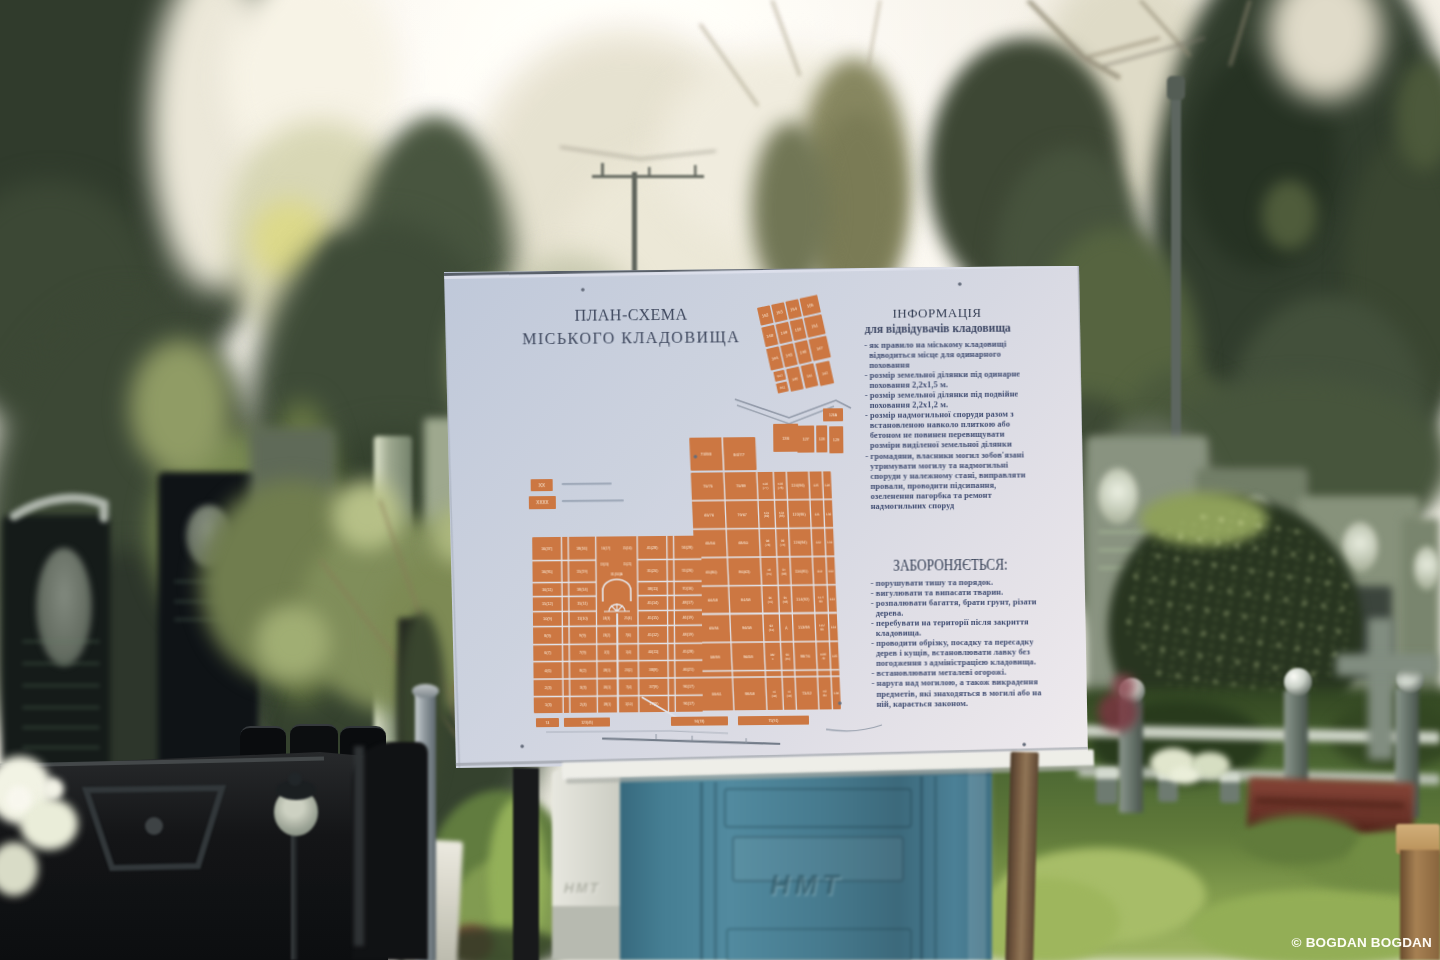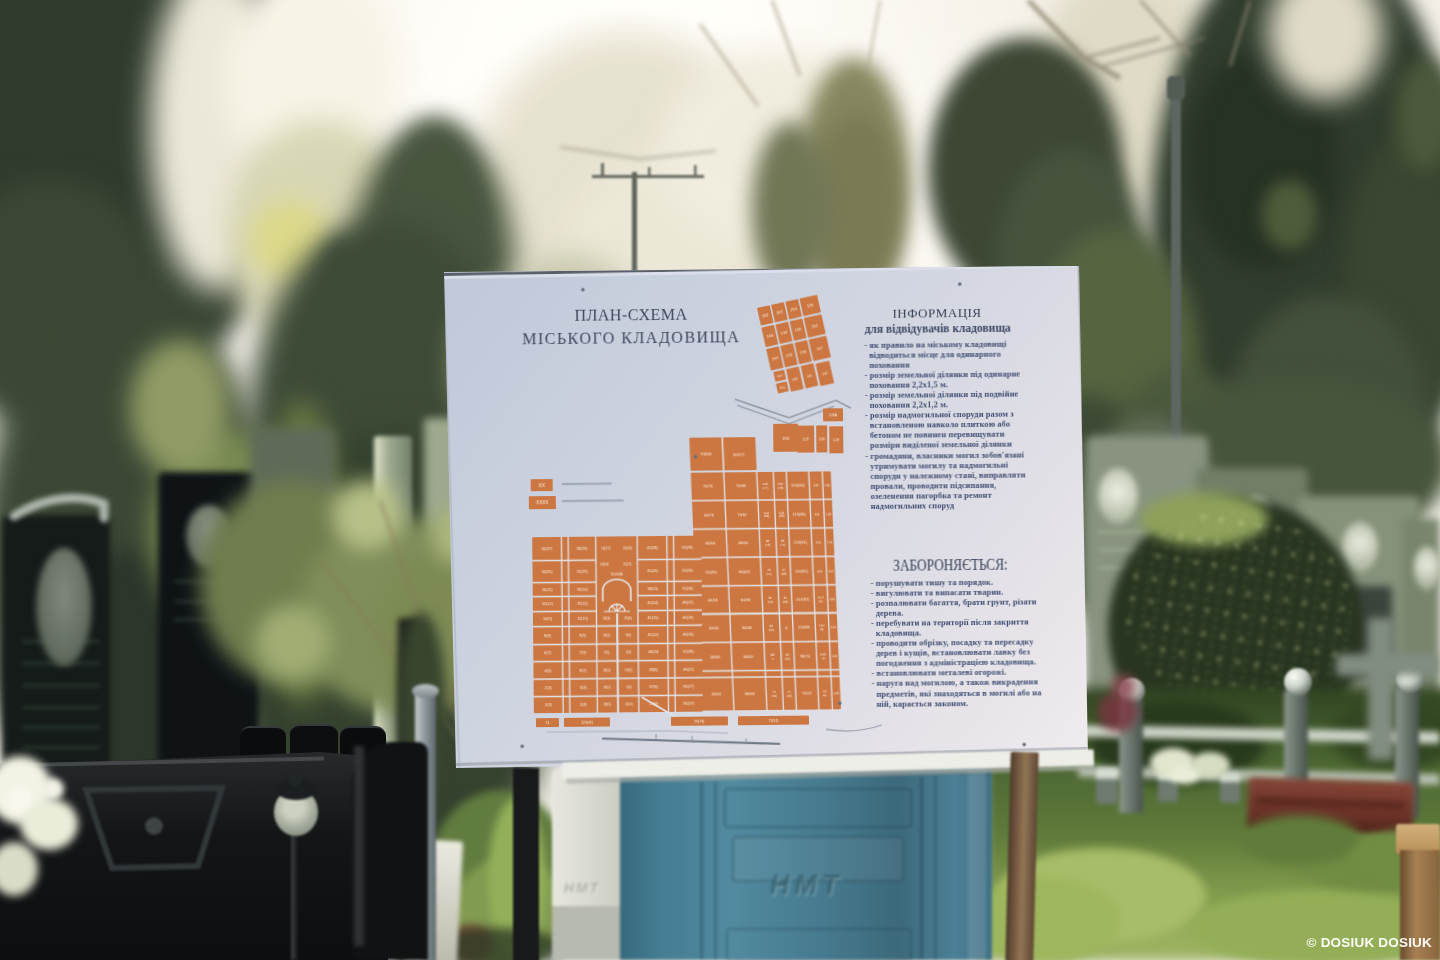--- a/index.html
+++ b/index.html
@@ -501,14 +501,14 @@
     </div>
     <div class="a" style="left:291px;top:834px;width:7px;height:126px;background:linear-gradient(90deg,#3a4044,#14181a);filter:blur(1px);border-radius:0;opacity:1;"></div>
     <div class="a" style="left:274px;top:788px;width:44px;height:48px;background:radial-gradient(circle at 45% 40%, #c9cfc2 25%, #99a396 60%, #6e786f);filter:blur(1px);border-radius:50%;opacity:1;"></div>
     <div class="a" style="left:276px;top:780px;width:40px;height:20px;background:#1a1f22;filter:blur(1px);border-radius:50%;opacity:1;"></div>
     <div class="a" style="left:288px;top:772px;width:14px;height:14px;background:#20262a;filter:blur(1px);border-radius:50%;opacity:1;"></div>
     <div class="a" style="left:-12px;top:756px;width:64px;height:68px;background:#eef1e4;filter:blur(4px);border-radius:50%;opacity:1;"></div>
     <div class="a" style="left:20px;top:798px;width:58px;height:52px;background:#e6ebd8;filter:blur(4px);border-radius:50%;opacity:1;"></div>
     <div class="a" style="left:-10px;top:842px;width:48px;height:54px;background:#d5dac6;filter:blur(4px);border-radius:50%;opacity:1;"></div>
     <div class="a" style="left:6px;top:786px;width:26px;height:26px;background:#f4f5ee;filter:blur(3px);border-radius:50%;opacity:1;"></div>
     <div class="a" style="left:42px;top:778px;width:22px;height:22px;background:#eef0e6;filter:blur(3px);border-radius:50%;opacity:1;"></div>
-<div class="a" style="right:8px;top:935px;font:bold 13.5px 'Liberation Sans',sans-serif;color:rgba(255,255,255,.95);letter-spacing:0.2px;white-space:nowrap">© DOSIUK DOSIUK</div>
+<div class="a" style="right:8px;top:935px;font:bold 13.5px 'Liberation Sans',sans-serif;color:rgba(255,255,255,.95);letter-spacing:0.2px;white-space:nowrap">© BOGDAN BOGDAN</div>
 </div>
 
 </body></html>

